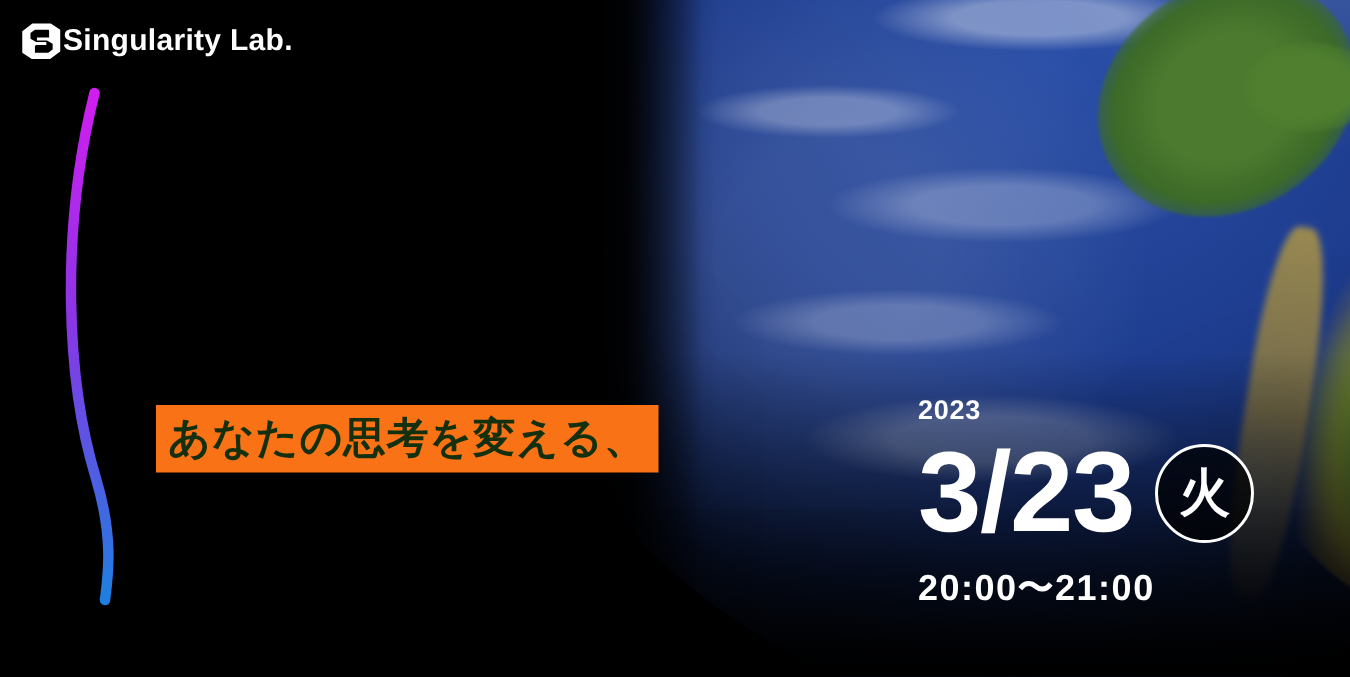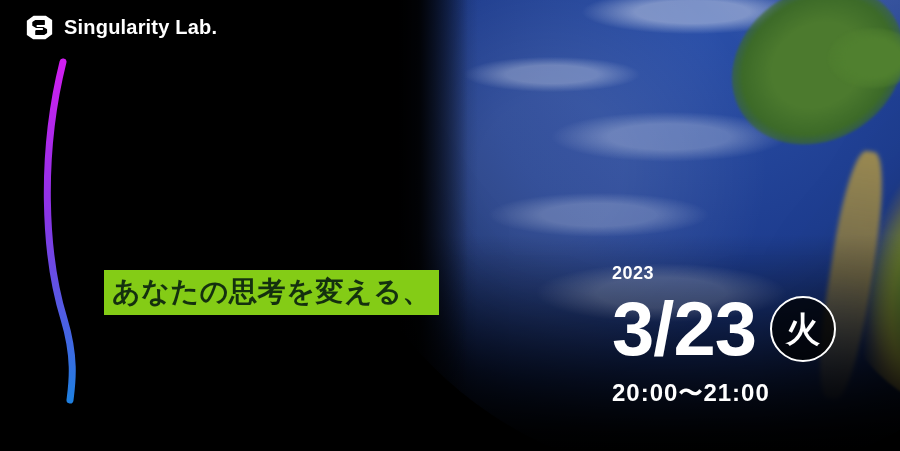--- a/index.html
+++ b/index.html
@@ -100,21 +100,21 @@
     position:absolute; left:398px; top:0; width:70px; height:451px;
     background:linear-gradient(90deg, #000 0%, rgba(0,0,0,.92) 30%, rgba(0,0,0,0) 100%);
   }
 
   
   .curve{ position:absolute; left:34px; top:44px; width:70px; height:370px; }
 
   
   .logo{
     position:absolute; left:14px; top:14px;
-    display:flex; align-items:center; gap:11px;margin-left:12px;
+    display:flex; align-items:center; gap:1px;
   }
   .logo-mark{ width:27px; height:27px; display:block; }
   .logo-text{
     color:#ffffff;
     font-size:20px;
     font-weight:bold;
     letter-spacing:.2px;
     white-space:nowrap;
   }
 
@@ -127,21 +127,21 @@
     line-height:62px;
     letter-spacing:3.2px;
     white-space:nowrap;
   }
   .headline .hl-line{ display:block; }
 
   
   .tagline{ position:absolute; left:104px; top:270px; }
   .tag-line{
     display:inline-block;
-    background:#84cc16;
+    background:#f97316;
     color:#14300f;
     font-size:28px;
     font-weight:bold;
     line-height:36px;
     padding:4px 8px 5px 8px;
     letter-spacing:.6px;
     white-space:nowrap;
   }
 
   

